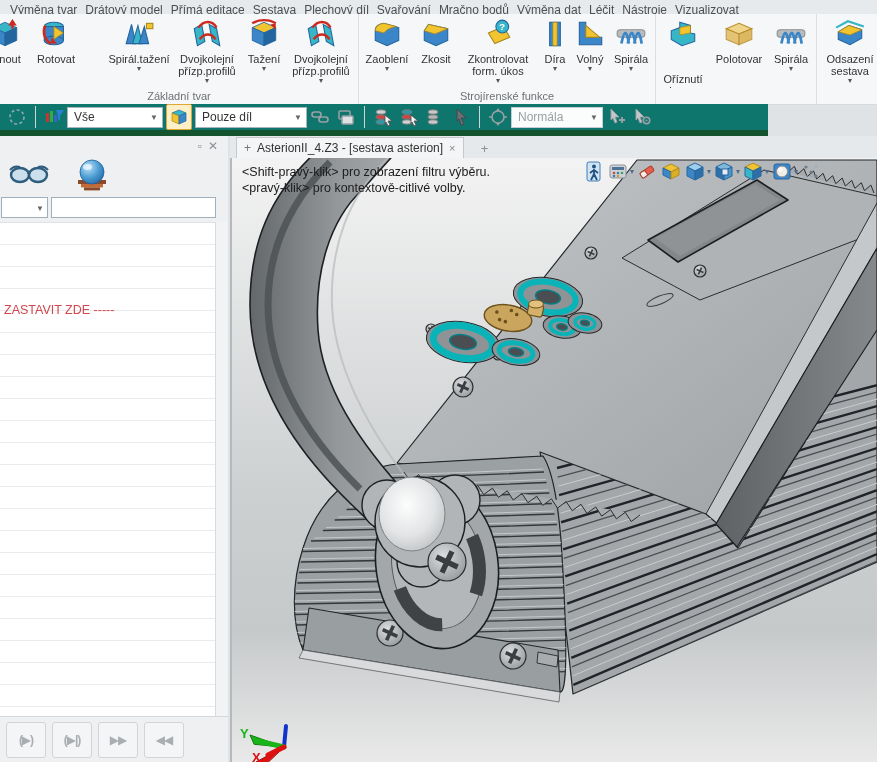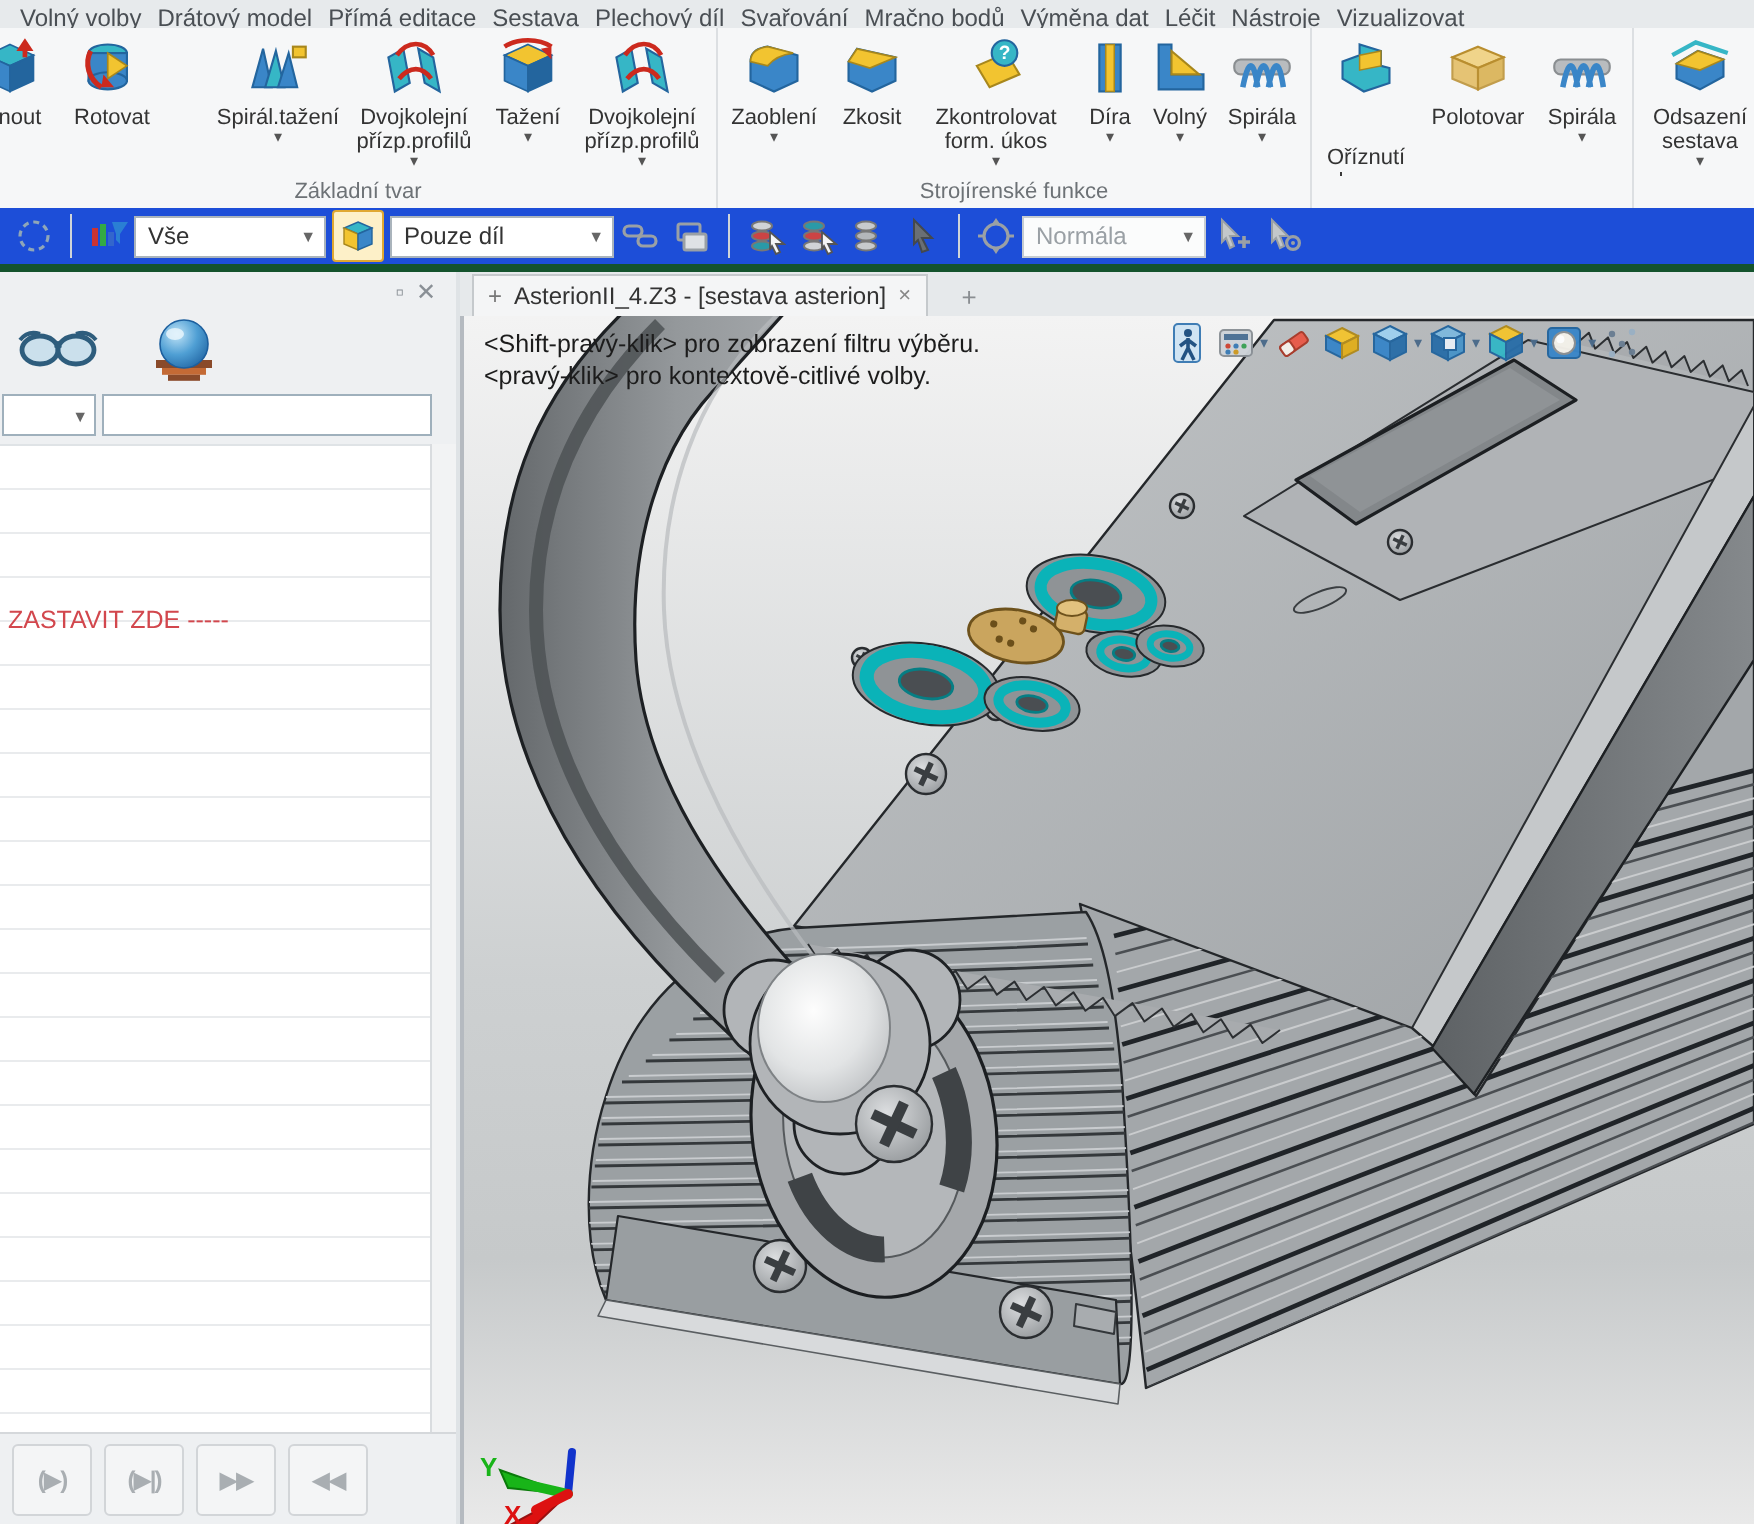--- a/index.html
+++ b/index.html
@@ -14,22 +14,22 @@
   .ribbon{position:absolute;left:0;top:14px;width:877px;height:90px;background:#f6f7f8;
           border-bottom:1px solid #d7dbde;display:flex;align-items:flex-start;}
   .rgroup{position:relative;height:100%;display:flex;align-items:flex-start;border-right:1px solid #dcdfe2;padding-right:2px;}
   .rgroup:last-child{border-right:none;}
   .rgroup-label{position:absolute;left:0;right:0;bottom:2px;text-align:center;font-size:11px;color:#6d7276;}
   .ritem{display:flex;flex-direction:column;align-items:center;padding-top:4px;overflow:hidden;height:70px;}
   .ritem .ricon{width:34px;height:32px;flex:none;}
   .ritem .rlabel{font-size:11px;line-height:12px;color:#333;text-align:center;margin-top:3px;}
   .ritem .rcaret{font-size:8px;color:#555;line-height:8px;}
   
-  .toolbar2{position:absolute;left:0;top:104px;width:877px;height:32px;background:#1d4ed8;
-            border-bottom:4px solid #14532d;display:flex;align-items:center;padding-left:4px;box-sizing:border-box;}
+  .toolbar2{position:absolute;left:0;top:104px;width:768px;height:32px;background:#0f766e;
+            border-bottom:6px solid #14532d;display:flex;align-items:center;padding-left:4px;box-sizing:border-box;}
   .tsep{width:1px;height:22px;background:#cfd4d8;margin:0 5px;flex:none;}
   .ticon{width:22px;height:22px;flex:none;margin:0 2px;display:flex;align-items:center;justify-content:center;}
   .combo{height:21px;background:#fff;border:1px solid #aab4bc;display:flex;align-items:center;
          font-size:12px;color:#333;padding-left:6px;box-sizing:border-box;position:relative;flex:none;}
   .combo .caret{position:absolute;right:4px;font-size:8px;color:#666;}
   .combo.disabled{color:#9aa0a5;background:#fbfcfc;border-color:#c6ccd1;}
   .toggle-hl{width:24px;height:24px;border:1px solid #e0a832;background:#fdf0c8;border-radius:2px;
              display:flex;align-items:center;justify-content:center;flex:none;margin:0 3px;}
   
   .tabbar{position:absolute;left:230px;top:136px;width:647px;height:22px;background:#e6e9eb;
@@ -59,21 +59,21 @@
   
   .viewport{position:absolute;left:230px;top:158px;width:647px;height:604px;border-left:2px solid #b5bac0;box-sizing:border-box;}
   .hints{position:absolute;left:10px;top:6px;font-size:12.5px;color:#1c1c1c;line-height:16px;}
   .vp-icons{position:absolute;left:352px;top:3px;display:flex;align-items:center;gap:3px;opacity:.97;}
   .vp-icons .vic{display:flex;align-items:center;}
   .vp-icons .vcaret{font-size:8px;color:#4a6a8a;margin-left:1px;}
 </style>
 </head>
 <body>
 
-<div class="menubar" id="menubar"><span>Volný volby</span><span>Drátový model</span><span>Přímá editace</span><span>Sestava</span><span>Plechový díl</span><span>Svařování</span><span>Mračno bodů</span><span>Výměna dat</span><span>Léčit</span><span>Nástroje</span><span>Vizualizovat</span></div>
+<div class="menubar" id="menubar"><span>Výměna tvar</span><span>Drátový model</span><span>Přímá editace</span><span>Sestava</span><span>Plechový díl</span><span>Svařování</span><span>Mračno bodů</span><span>Výměna dat</span><span>Léčit</span><span>Nástroje</span><span>Vizualizovat</span></div>
 
 <div class="ribbon" id="ribbon">
     <div class="rgroup">
       <div class="ritem" style="width: 30px;">
         <div class="ricon" style="margin-left: -20px;"><svg width="34" height="32" viewBox="0 0 30 30" xmlns="http://www.w3.org/2000/svg">
             <polygon points="15,4 26,9 15,14 4,9" fill="#36b6c6" stroke="#23659e" stroke-width="0.8"></polygon>
             <polygon points="4,9 15,14 15,26 4,21" fill="#3a86c8" stroke="#23659e" stroke-width="0.8"></polygon>
             <polygon points="15,14 26,9 26,21 15,26" fill="#23659e" stroke="#23659e" stroke-width="0.8"></polygon>
             <path d="M22 3 L22 10" stroke="#cc2a1e" stroke-width="2.2"></path>
             <polygon points="22,1 18,7 26,7" fill="#cc2a1e"></polygon>

